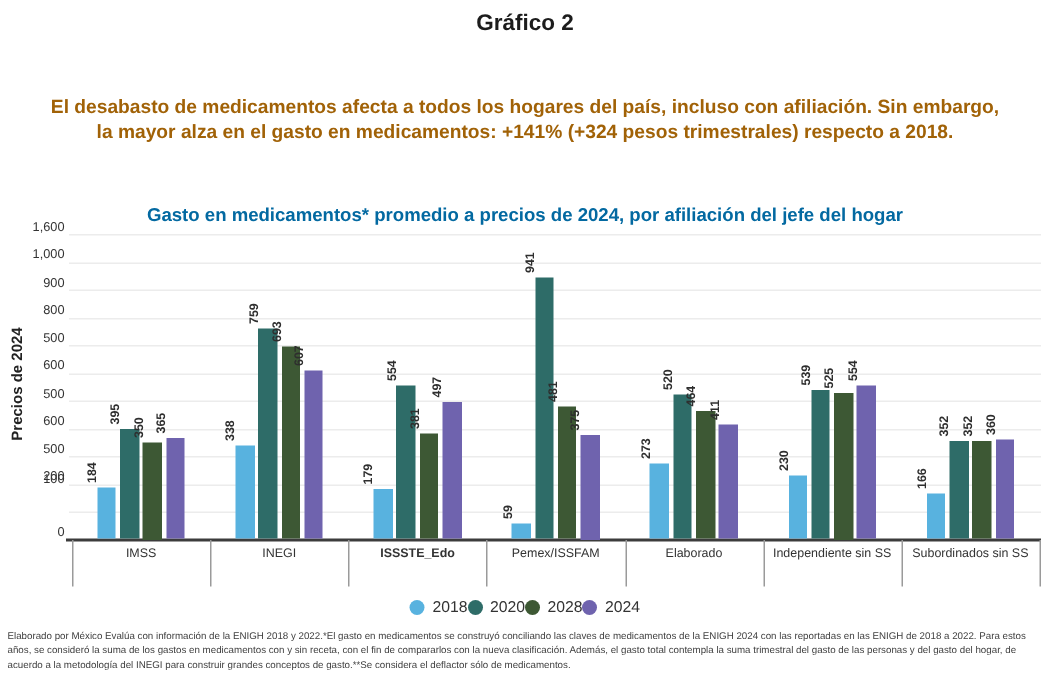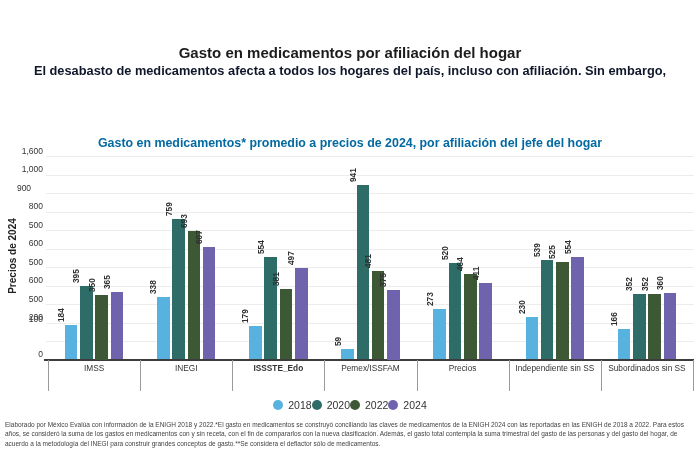--- a/index.html
+++ b/index.html
@@ -5,21 +5,21 @@
   html,body{margin:0;padding:0;background:#fff;}
   .canvas{
     position:relative;width:700px;height:449px;background:#ffffff;overflow:hidden;
     font-family:"Liberation Sans", sans-serif;color:#1f1f1f;
   }
   .g-title{position:absolute;top:7px;left:0;width:700px;text-align:center;
     font-size:15px;font-weight:700;color:#1c1c1c;}
   .heading{position:absolute;top:44px;left:0;width:700px;text-align:center;
     font-size:15px;font-weight:700;color:#1c1c1c;}
   .subtitle{position:absolute;top:62px;left:0;width:700px;text-align:center;
-    font-size:12.8px;font-weight:700;color:#0f172a;line-height:17.3px;}
+    font-size:12.8px;font-weight:700;color:#a16207;line-height:17.3px;}
   .inner-title{position:absolute;top:136px;left:0;width:700px;text-align:center;
     font-size:12.4px;font-weight:700;}
   .ylabel{position:absolute;left:12px;top:256px;transform:translate(-50%,-50%) rotate(-90deg);
     white-space:nowrap;font-size:10px;font-weight:700;color:#222;}
   #plot{position:absolute;left:0;top:0;width:700px;height:449px;}
   .grid{position:absolute;height:1px;background:#ececec;}
   .baseline{position:absolute;height:2px;background:#3c3c3c;}
   .ytick{position:absolute;width:38px;text-align:right;font-size:8.5px;color:#333;
     height:9px;line-height:9px;}
   .bar{position:absolute;}
@@ -34,23 +34,24 @@
   .legend-item{display:flex;align-items:center;gap:5px;}
   .legend-swatch{width:10px;height:10px;border-radius:50%;}
   .legend-label{font-size:10.5px;color:#333;}
   .footnote{position:absolute;top:420px;left:5px;width:690px;font-size:6.5px;
     line-height:1.45;color:#3f3f3f;text-align:left;}
 </style>
 </head>
 <body>
 
 <div class="canvas">
-  <div class="heading">Gasto en medicamentos por afiliación del hogar</div>
+  <div class="g-title">Gráfico 2</div>
   <div class="subtitle" id="subtitle">
       <div>El desabasto de medicamentos afecta a todos los hogares del país, incluso con afiliación. Sin embargo,</div>
+      <div>la mayor alza en el gasto en medicamentos: +141% (+324 pesos trimestrales) respecto a 2018.</div>
     </div>
   <div class="inner-title" id="innerTitle" style="color: #0369a1;">Gasto en medicamentos* promedio a precios de 2024, por afiliación del jefe del hogar</div>
   <div class="ylabel">Precios de 2024</div>
   <div id="plot">
       <div class="ytick" style="left: 5px; top: 350px;">0</div>
       <div class="grid" style="left: 46px; top: 341px; width: 648px;"></div>
       <div class="ytick" style="left: 5px; top: 315px;">100</div>
       <div class="grid" style="left: 46px; top: 322.5px; width: 648px;"></div>
       <div class="ytick" style="left: 5px; top: 313px;">200</div>
       <div class="grid" style="left: 46px; top: 304px; width: 648px;"></div>
@@ -59,21 +60,21 @@
       <div class="ytick" style="left: 5px; top: 276px;">600</div>
       <div class="grid" style="left: 46px; top: 267px; width: 648px;"></div>
       <div class="ytick" style="left: 5px; top: 257.5px;">500</div>
       <div class="grid" style="left: 46px; top: 248.5px; width: 648px;"></div>
       <div class="ytick" style="left: 5px; top: 239px;">600</div>
       <div class="grid" style="left: 46px; top: 230px; width: 648px;"></div>
       <div class="ytick" style="left: 5px; top: 220.5px;">500</div>
       <div class="grid" style="left: 46px; top: 211.5px; width: 648px;"></div>
       <div class="ytick" style="left: 5px; top: 202px;">800</div>
       <div class="grid" style="left: 46px; top: 193px; width: 648px;"></div>
-      <div class="ytick" style="left: 5px; top: 183.5px; text-align: center;">900</div>
+      <div class="ytick" style="left: 5px; top: 183.5px;">900</div>
       <div class="grid" style="left: 46px; top: 174.5px; width: 648px;"></div>
       <div class="ytick" style="left: 5px; top: 165px;">1,000</div>
       <div class="grid" style="left: 46px; top: 156px; width: 648px;"></div>
       <div class="ytick" style="left: 5px; top: 146.5px;">1,600</div>
       <div class="baseline" style="left: 44px; top: 358.5px; width: 650px;"></div>
       <div class="bar" style="left: 64.8714px; top: 325.46px; width: 12.5px; height: 34.04px; background: rgb(88, 178, 223);"></div>
       <div class="bar-label" style="left: 66.1214px; top: 312.46px;">184</div>
       <div class="bar" style="left: 80.1714px; top: 286.425px; width: 12.5px; height: 73.075px; background: rgb(46, 108, 104);"></div>
       <div class="bar-label" style="left: 81.4214px; top: 273.425px;">395</div>
       <div class="bar" style="left: 95.4714px; top: 294.75px; width: 12.5px; height: 64.75px; background: rgb(61, 88, 52);"></div>
@@ -109,21 +110,21 @@
       <div class="bar-label" style="left: 388.45px; top: 277.125px;">375</div>
       <div class="catlabel" style="left: 324.429px; top: 359.5px; width: 92.1429px;">Pemex/ISSFAM</div>
       <div class="bar" style="left: 433.443px; top: 308.995px; width: 12.5px; height: 50.505px; background: rgb(88, 178, 223);"></div>
       <div class="bar-label" style="left: 434.693px; top: 295.995px;">273</div>
       <div class="bar" style="left: 448.743px; top: 263.3px; width: 12.5px; height: 96.2px; background: rgb(46, 108, 104);"></div>
       <div class="bar-label" style="left: 449.993px; top: 250.3px;">520</div>
       <div class="bar" style="left: 464.043px; top: 273.66px; width: 12.5px; height: 85.84px; background: rgb(61, 88, 52);"></div>
       <div class="bar-label" style="left: 465.293px; top: 260.66px;">464</div>
       <div class="bar" style="left: 479.343px; top: 283.465px; width: 12.5px; height: 76.035px; background: rgb(111, 99, 174);"></div>
       <div class="bar-label" style="left: 480.593px; top: 270.465px;">411</div>
-      <div class="catlabel" style="left: 416.571px; top: 359.5px; width: 92.1429px;">Precios</div>
+      <div class="catlabel" style="left: 416.571px; top: 359.5px; width: 92.1429px;">Elaborado</div>
       <div class="bar" style="left: 525.586px; top: 316.95px; width: 12.5px; height: 42.55px; background: rgb(88, 178, 223);"></div>
       <div class="bar-label" style="left: 526.836px; top: 303.95px;">230</div>
       <div class="bar" style="left: 540.886px; top: 259.785px; width: 12.5px; height: 99.715px; background: rgb(46, 108, 104);"></div>
       <div class="bar-label" style="left: 542.136px; top: 246.785px;">539</div>
       <div class="bar" style="left: 556.186px; top: 262.375px; width: 12.5px; height: 97.125px; background: rgb(61, 88, 52);"></div>
       <div class="bar-label" style="left: 557.436px; top: 249.375px;">525</div>
       <div class="bar" style="left: 571.486px; top: 257.01px; width: 12.5px; height: 102.49px; background: rgb(111, 99, 174);"></div>
       <div class="bar-label" style="left: 572.736px; top: 244.01px;">554</div>
       <div class="catlabel" style="left: 508.714px; top: 359.5px; width: 92.1429px;">Independiente sin SS</div>
       <div class="bar" style="left: 617.729px; top: 328.79px; width: 12.5px; height: 30.71px; background: rgb(88, 178, 223);"></div>
@@ -148,21 +149,21 @@
       <div class="legend-item">
         <span class="legend-swatch" style="background: rgb(88, 178, 223);"></span>
         <span class="legend-label">2018</span>
       </div>
       <div class="legend-item">
         <span class="legend-swatch" style="background: rgb(46, 108, 104);"></span>
         <span class="legend-label">2020</span>
       </div>
       <div class="legend-item">
         <span class="legend-swatch" style="background: rgb(61, 88, 52);"></span>
-        <span class="legend-label">2022</span>
+        <span class="legend-label">2028</span>
       </div>
       <div class="legend-item">
         <span class="legend-swatch" style="background: rgb(111, 99, 174);"></span>
         <span class="legend-label">2024</span>
       </div>
     </div>
   <div class="footnote">Elaborado por México Evalúa con información de la ENIGH 2018 y 2022.*El gasto en medicamentos se construyó conciliando las claves de medicamentos de la ENIGH 2024 con las reportadas en las ENIGH de 2018 a 2022. Para estos años, se consideró la suma de los gastos en medicamentos con y sin receta, con el fin de compararlos con la nueva clasificación. Además, el gasto total contempla la suma trimestral del gasto de las personas y del gasto del hogar, de acuerdo a la metodología del INEGI para construir grandes conceptos de gasto.**Se considera el deflactor sólo de medicamentos.</div>
 </div>
 
 </body></html>

